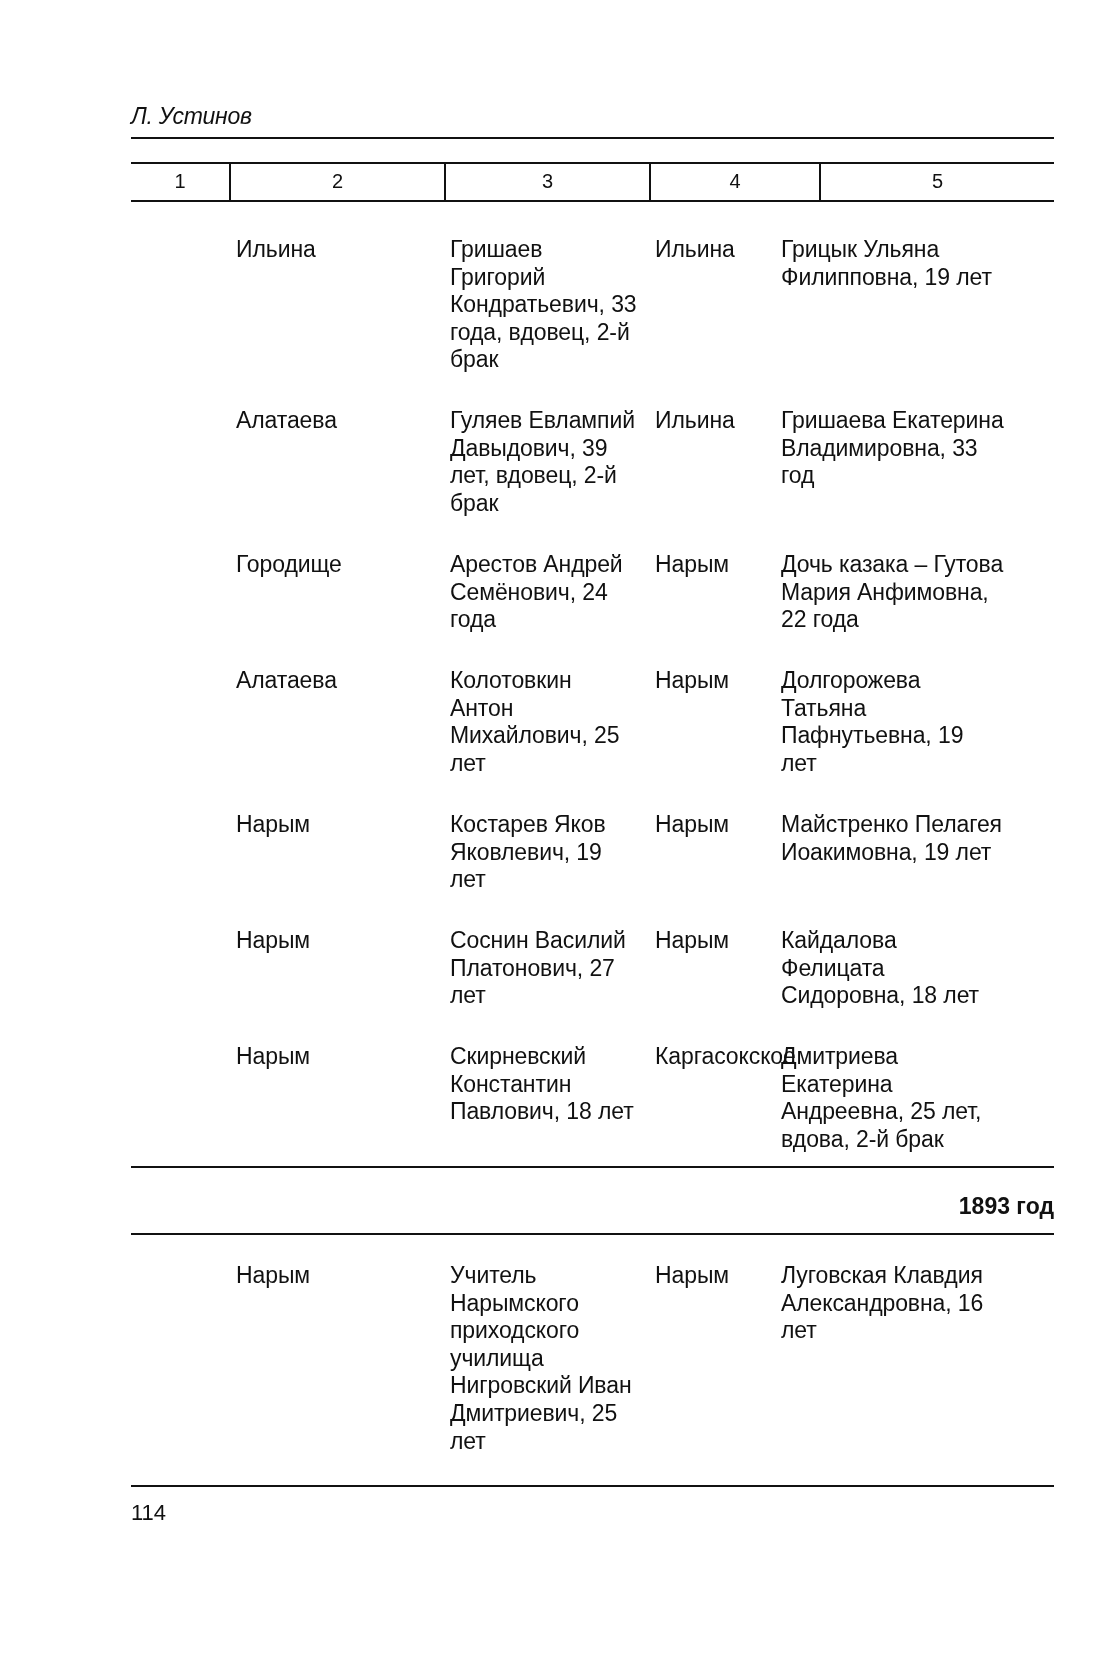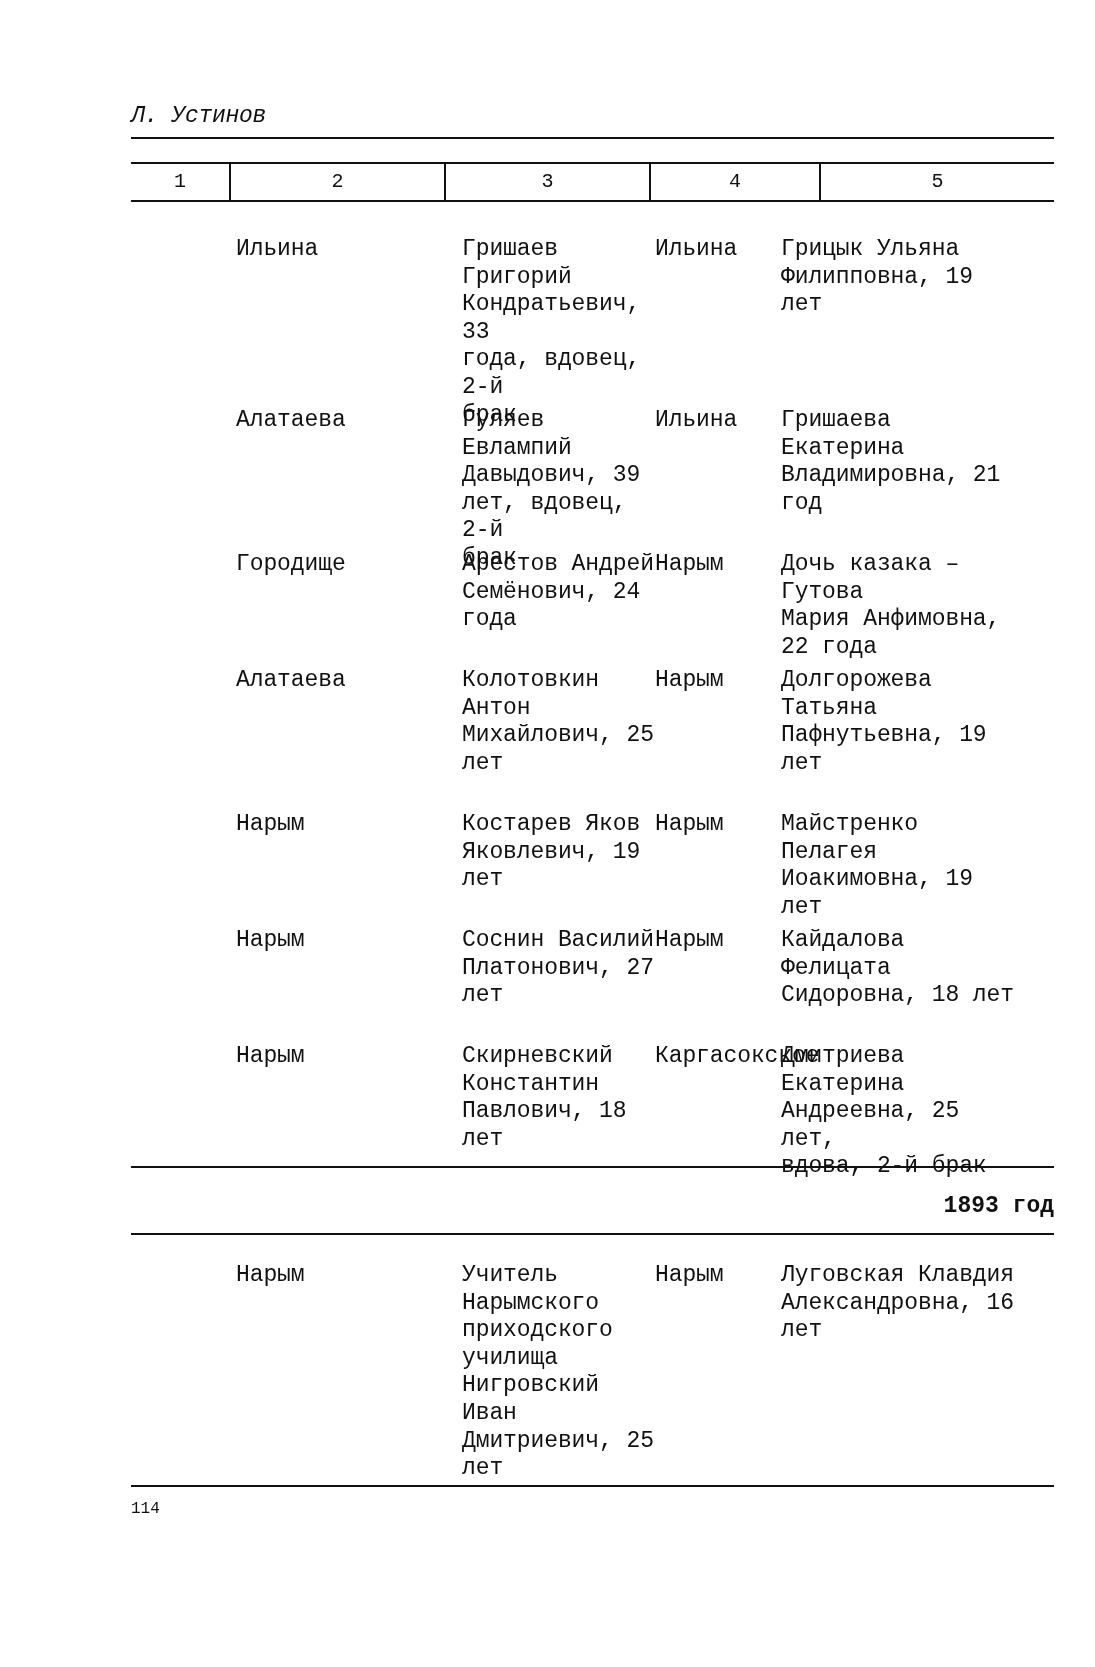--- a/index.html
+++ b/index.html
@@ -1,20 +1,20 @@
 <!DOCTYPE html>
 <html><head>
   <meta charset="utf-8">
   <style>
     html, body { margin:0; padding:0; background:#ffffff; }
     body {
       width:1095px; height:1667px; position:relative; overflow:hidden;
       font-family:"Liberation Sans", sans-serif; color:#111;
     }
-    .page { position:absolute; left:0; top:0; width:1095px; height:1667px;font-family:Liberation Mono, monospace; }
+    .page { position:absolute; left:0; top:0; width:1095px; height:1667px; }
     .author {
       position:absolute; left:131px; top:103px;
       font-style:italic; font-size:23px; letter-spacing:-0.3px;
     }
     .rule { position:absolute; left:131px; width:923px; height:0; border-top:2px solid #111; }
     .rule.thick { border-top-width:2.5px; }
     .head-row {
       position:absolute; left:131px; top:163px; width:923px; height:37px;
       display:flex;
     }
@@ -25,28 +25,28 @@
     .head-cell:last-child { border-right:none; }
     .c1 { width:100px; } .c2 { width:215px; } .c3 { width:205px; } .c4 { width:170px; } .c5 { width:233px; }
 
     .rows { position:absolute; left:0; top:0; width:1095px; }
     .row { position:absolute; left:0; width:1095px; }
     .cell {
       position:absolute; top:0; font-size:23px; line-height:27.6px;
       white-space:pre-line; letter-spacing:-0.1px;
     }
     .col2 { left:236px; width:190px; }
-    .col3 { left:450px; width:205px;margin-left:12px; }
+    .col3 { left:450px; width:205px; }
     .col4 { left:655px; width:170px; }
     .col5 { left:781px; width:240px; }
     .section-title {
       position:absolute; left:131px; width:923px; top:1193px;
       text-align:right; font-weight:bold; font-size:23px;
     }
-    .page-num { position:absolute; left:131px; top:1500px; font-size:16px; }
+    .page-num { position:absolute; left:131px; top:1500px; font-size:22px; }
   </style>
 </head>
 <body>
 
 <div class="page">
   <div class="author">Л. Устинов</div>
   <div class="rule thick" style="top:137px;"></div>
 
   <div class="rule" style="top:162px;"></div>
   <div class="head-row">
@@ -71,21 +71,21 @@
 Филипповна, 19 лет</div>
     </div>
     <div class="row" style="top:407px;">
       <div class="cell col2">Алатаева</div>
       <div class="cell col3">Гуляев Евлампий
 Давыдович, 39
 лет, вдовец, 2-й
 брак</div>
       <div class="cell col4">Ильина</div>
       <div class="cell col5">Гришаева Екатерина
-Владимировна, 21
+Владимировна, 33
 год</div>
     </div>
     <div class="row" style="top:551px;">
       <div class="cell col2">Городище</div>
       <div class="cell col3">Арестов Андрей
 Семёнович, 24
 года</div>
       <div class="cell col4">Нарым</div>
       <div class="cell col5">Дочь казака – Гутова
 Мария Анфимовна,

